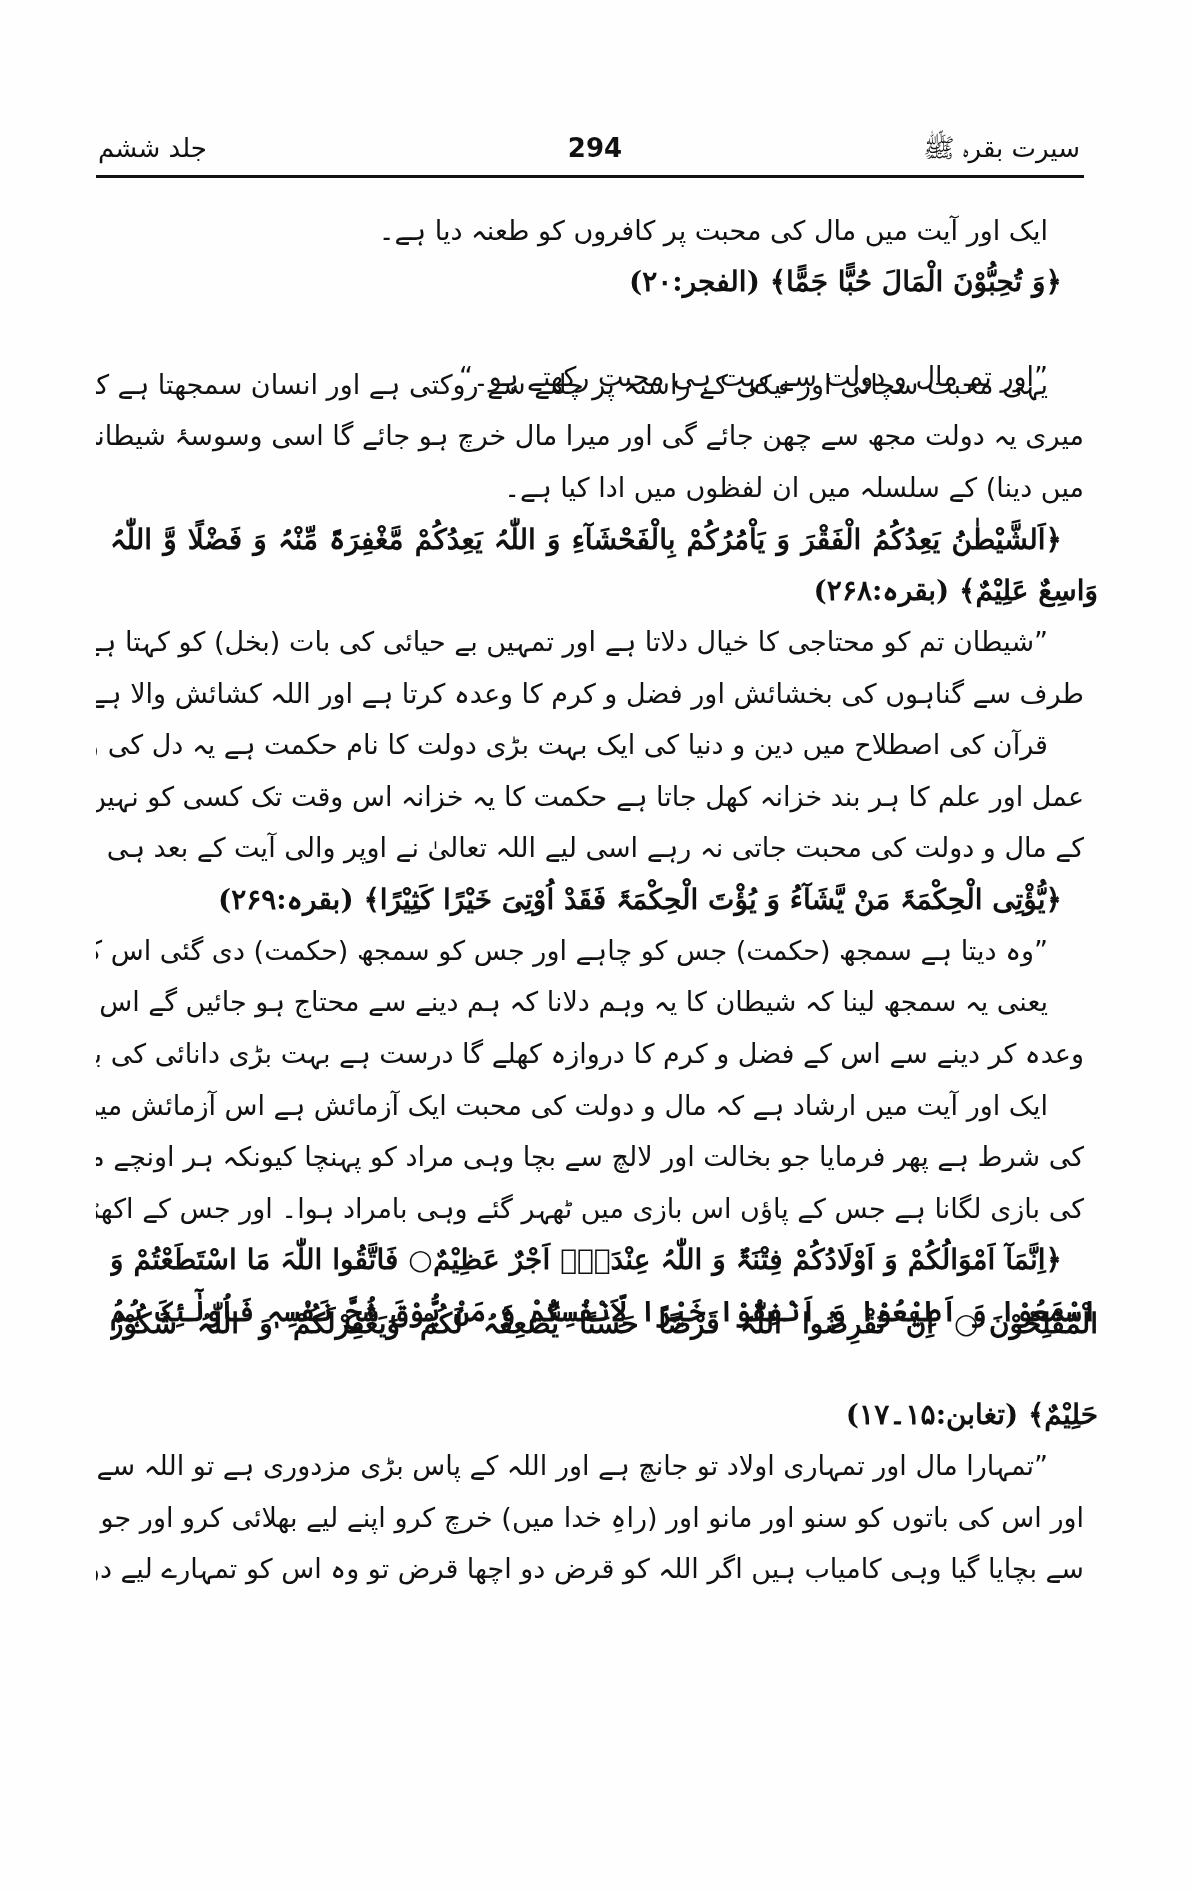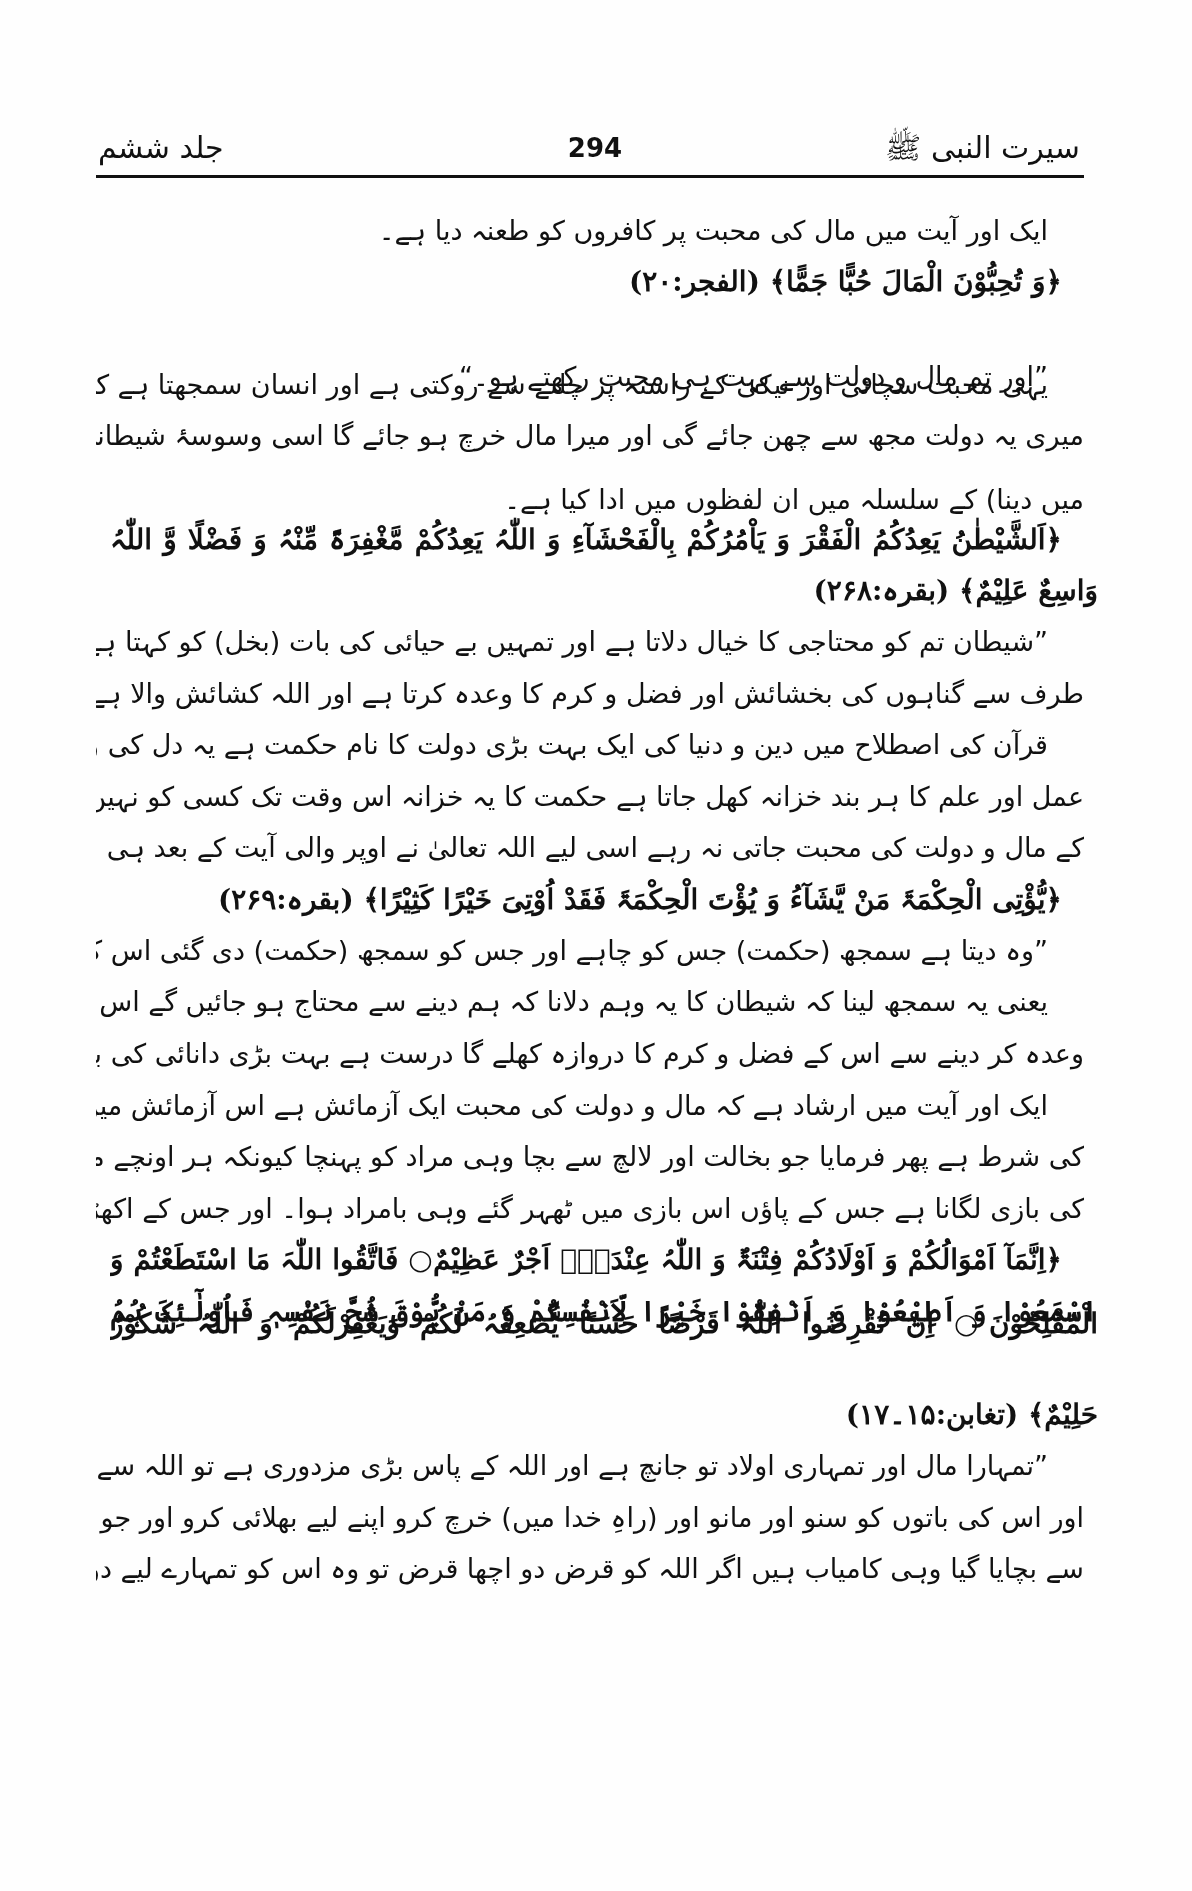--- a/index.html
+++ b/index.html
@@ -1,46 +1,46 @@
 <!DOCTYPE html>
 <html><head>
 <meta charset="utf-8">
 <style>
   html, body { margin: 0; padding: 0; background: #ffffff; }
   body { width: 1192px; height: 1891px; position: relative; overflow: hidden;
          font-family: "DejaVu Sans", sans-serif; color: #111; }
   .page { position: absolute; left: 0; top: 0; width: 1192px; height: 1891px; background: #fefefe; }
-  .hdr { position: absolute; top: 128px; height: 40px; font-size: 30px; line-height: 40px; direction: rtl; white-space: nowrap; }
+  .hdr { position: absolute; top: 128px; height: 40px; font-size: 26px; line-height: 40px; direction: rtl; white-space: nowrap; }
   .hdr-title { right: 112px; }
   .hdr-page { left: 560px; width: 70px; text-align: center; direction: ltr; font-family: "DejaVu Sans", sans-serif; font-weight: bold; font-size: 26px; }
   .hdr-vol { left: 98px; }
   .rule { position: absolute; left: 96px; width: 988px; top: 175px; height: 3px; background: #111; }
   .line { position: absolute; left: 96px; width: 988px; height: 48px; line-height: 48px;
           direction: rtl; text-align: justify; text-align-last: justify;
           white-space: nowrap; overflow: hidden; font-size: 27px; }
   .line.short { text-align-last: right; }
   .line.quran { font-family: "DejaVu Serif", serif; font-weight: bold; font-size: 28px; margin-left: 14px; }
   .line.indent { padding-right: 36px; box-sizing: border-box; }
 </style>
 </head>
 <body>
 
 <div class="page">
-  <div class="hdr hdr-title">سیرت النبی ﷺ</div>
+  <div class="hdr hdr-title">سیرت بقرہ ﷺ</div>
   <div class="hdr hdr-page">294</div>
   <div class="hdr hdr-vol">جلد ششم</div>
   <div class="rule"></div>
 
   <div id="body-text">
       <div class="line short indent" style="top: 207px;">ایک اور آیت میں مال کی محبت پر کافروں کو طعنہ دیا ہے۔</div>
       <div class="line quran short indent" style="top: 258px;">﴿وَ تُحِبُّوْنَ الْمَالَ حُبًّا جَمًّا﴾ (الفجر:۲۰)</div>
       <div class="line short indent" style="top: 309px; margin-top: 44px;">”اور تم مال و دولت سے بہت ہی محبت رکھتے ہو۔“</div>
       <div class="line indent" style="top: 361px;">یہی محبت سچائی اور نیکی کے راستہ پر چلنے سے روکتی ہے اور انسان سمجھتا ہے کہ اگر میں نے یہ راستہ اختیار کیا تو</div>
       <div class="line " style="top: 412px;">میری یہ دولت مجھ سے چھن جائے گی اور میرا مال خرچ ہو جائے گا اسی وسوسۂ شیطانی کو خدا نے انفاق (خدا کی راہ</div>
-      <div class="line short" style="top: 476px;">میں دینا) کے سلسلہ میں ان لفظوں میں ادا کیا ہے۔</div>
+      <div class="line short" style="top: 464px;">میں دینا) کے سلسلہ میں ان لفظوں میں ادا کیا ہے۔</div>
       <div class="line quran indent" style="top: 516px;">﴿اَلشَّیْطٰنُ یَعِدُکُمُ الْفَقْرَ وَ یَاْمُرُکُمْ بِالْفَحْشَآءِ وَ اللّٰہُ یَعِدُکُمْ مَّغْفِرَۃً مِّنْہُ وَ فَضْلًا وَّ اللّٰہُ</div>
       <div class="line quran short" style="top: 567px;">وَاسِعٌ عَلِیْمٌ﴾ (بقرہ:۲۶۸)</div>
       <div class="line indent" style="top: 618px;">”شیطان تم کو محتاجی کا خیال دلاتا ہے اور تمہیں بے حیائی کی بات (بخل) کو کہتا ہے اور خدا تم سے اپنی</div>
       <div class="line " style="top: 670px;">طرف سے گناہوں کی بخشائش اور فضل و کرم کا وعدہ کرتا ہے اور اللہ کشائش والا ہے جاننے والا ہے۔“</div>
       <div class="line indent" style="top: 721px;">قرآن کی اصطلاح میں دین و دنیا کی ایک بہت بڑی دولت کا نام حکمت ہے یہ دل کی وہ کنجی ہے جس سے</div>
       <div class="line " style="top: 773px;">عمل اور علم کا ہر بند خزانہ کھل جاتا ہے حکمت کا یہ خزانہ اس وقت تک کسی کو نہیں ملتا جب تک اس کے دل سے دنیا</div>
       <div class="line short" style="top: 824px;">کے مال و دولت کی محبت جاتی نہ رہے اسی لیے اللہ تعالیٰ نے اوپر والی آیت کے بعد ہی ارشاد فرمایا:</div>
       <div class="line quran short indent" style="top: 876px;">﴿یُّؤْتِی الْحِکْمَۃَ مَنْ یَّشَآءُ وَ یُؤْتَ الْحِکْمَۃَ فَقَدْ اُوْتِیَ خَیْرًا کَثِیْرًا﴾ (بقرہ:۲۶۹)</div>
       <div class="line short indent" style="top: 927px;">”وہ دیتا ہے سمجھ (حکمت) جس کو چاہے اور جس کو سمجھ (حکمت) دی گئی اس کو بڑی دولت ملی۔“</div>
       <div class="line indent" style="top: 978px;">یعنی یہ سمجھ لینا کہ شیطان کا یہ وہم دلانا کہ ہم دینے سے محتاج ہو جائیں گے اس کا سراسر دھوکا ہے اور خدا کا یہ</div>

